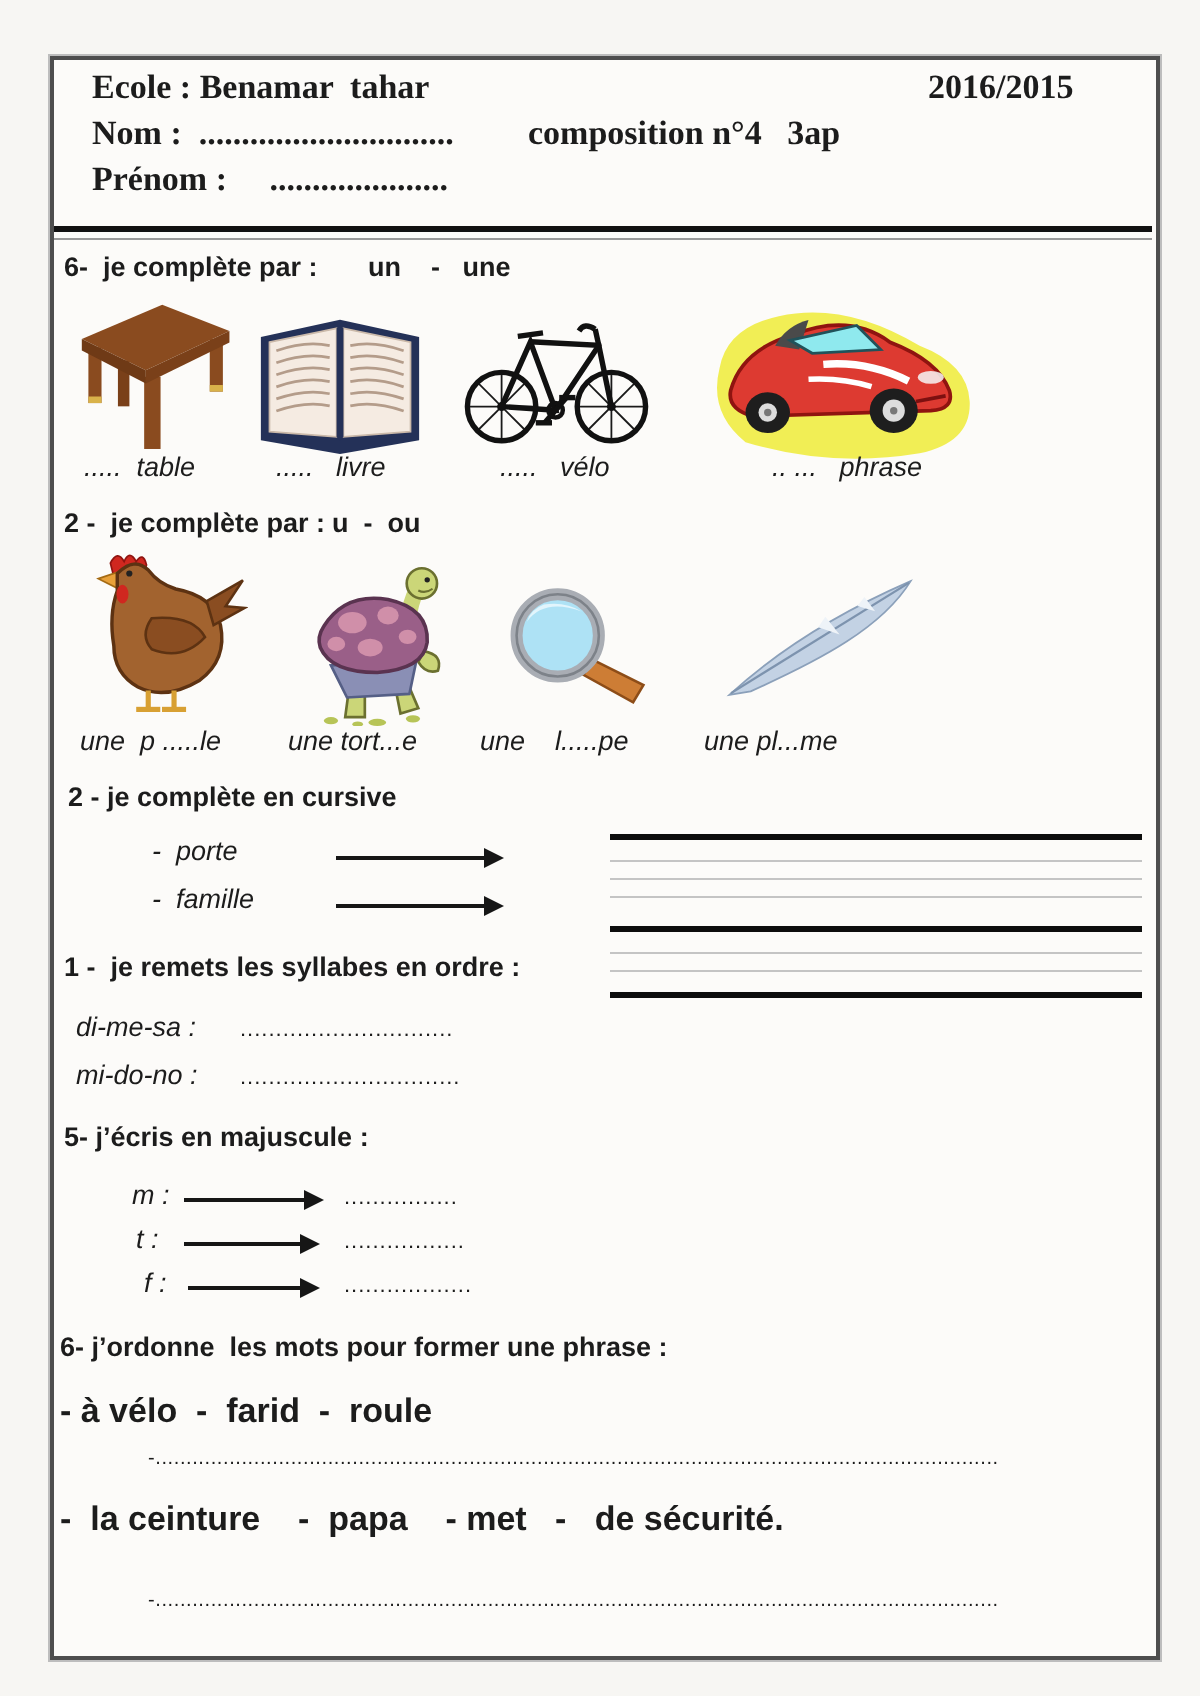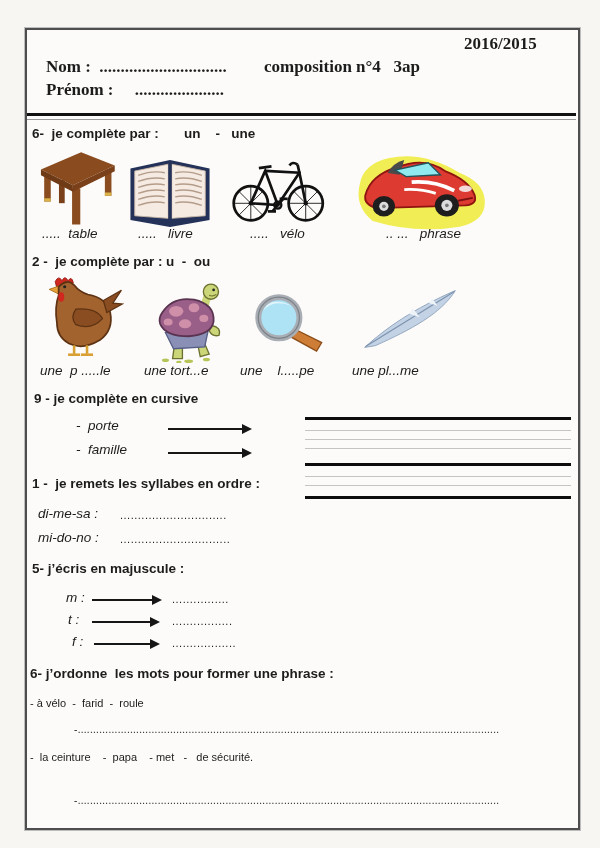--- a/index.html
+++ b/index.html
@@ -4,21 +4,21 @@
 <style>
   html,body{margin:0;padding:0;background:#ffffff;}
   .page{position:relative;width:600px;height:848px;background:#f7f6f3;
         font-family:"Liberation Sans",sans-serif;color:#1c1c1c;overflow:hidden;}
   .box{position:absolute;left:25px;top:28px;width:551px;height:798px;
        border:2px solid #4e4e4e;box-shadow:0 0 0 1px #bdbdbd;background:#fcfbf9;}
   .t{position:absolute;white-space:pre;line-height:1.1;}
   .hdr{font-family:"Liberation Serif",serif;font-weight:700;font-size:17px;}
   .ht{font-weight:700;font-size:13.5px;}
   .lb{font-size:13.5px;font-style:italic;}
-  .wd{font-weight:400;font-size:11px;}
+  .wd{font-weight:700;font-size:17px;}
   .dots{font-size:11px;letter-spacing:.5px;}
   .ans{font-size:10px;letter-spacing:.3px;display:inline-block;width:426px;
        overflow:hidden;height:14px;white-space:nowrap;}
   .rule{position:absolute;background:#111;}
   .arrow{position:absolute;height:2px;background:#161616;}
   .arrow:after{content:"";position:absolute;right:-2px;top:-4px;width:0;height:0;
        border-left:10px solid #161616;border-top:5px solid transparent;
        border-bottom:5px solid transparent;}
   .icon{position:absolute;}
   .icon svg{width:100%;height:100%;display:block;}
@@ -26,20 +26,21 @@
   .wl{position:absolute;left:0;width:100%;}
   .wl.k{height:3px;background:#0d0d0d;}
   .wl.g{height:1px;background:#c4c4c4;}
 </style>
 </head>
 <body>
 
 <div class="page">
   <div class="box"></div>
 
+  <span class="t hdr" style="left:46px;top:35px">Ecole : Benamar  tahar</span>
   <span class="t hdr" style="left:464px;top:35px">2016/2015</span>
   <span class="t hdr" style="left:46px;top:58px">Nom :  ..............................</span>
   <span class="t hdr" style="left:264px;top:58px">composition n°4   3ap</span>
   <span class="t hdr" style="left:46px;top:81px">Prénom :     .....................</span>
   <div class="rule" style="left:27px;top:113px;width:549px;height:3px"></div>
   <div class="rule" style="left:27px;top:119px;width:549px;height:1px;background:#999"></div>
 
   <span class="t ht" style="left:32px;top:127px">6-  je complète par :</span>
   <span class="t ht" style="left:184px;top:127px">un    -   une</span>
 
@@ -192,21 +193,21 @@
       <path d="M54,30 L66,34 L58,24 Z" fill="#eef3f8"></path>
       <path d="M76,18 L86,21 L80,13 Z" fill="#eef3f8"></path>
     </svg>
   </div>
 
   <span class="t lb" style="left:40px;top:364px">une  p .....le</span>
   <span class="t lb" style="left:144px;top:364px">une tort...e</span>
   <span class="t lb" style="left:240px;top:364px">une    l.....pe</span>
   <span class="t lb" style="left:352px;top:364px">une pl...me</span>
 
-  <span class="t ht" style="left:34px;top:392px">9 - je complète en cursive</span>
+  <span class="t ht" style="left:34px;top:392px">2 - je complète en cursive</span>
   <span class="t lb" style="left:76px;top:419px">-  porte</span>
   <div class="arrow" style="left:168px;top:428px;width:82px"></div>
   <span class="t lb" style="left:76px;top:443px">-  famille</span>
   <div class="arrow" style="left:168px;top:452px;width:82px"></div>
 
   <div class="wlines">
     <div class="wl k" style="top:0"></div>
     <div class="wl g" style="top:13px"></div>
     <div class="wl g" style="top:22px"></div>
     <div class="wl g" style="top:31px"></div>

